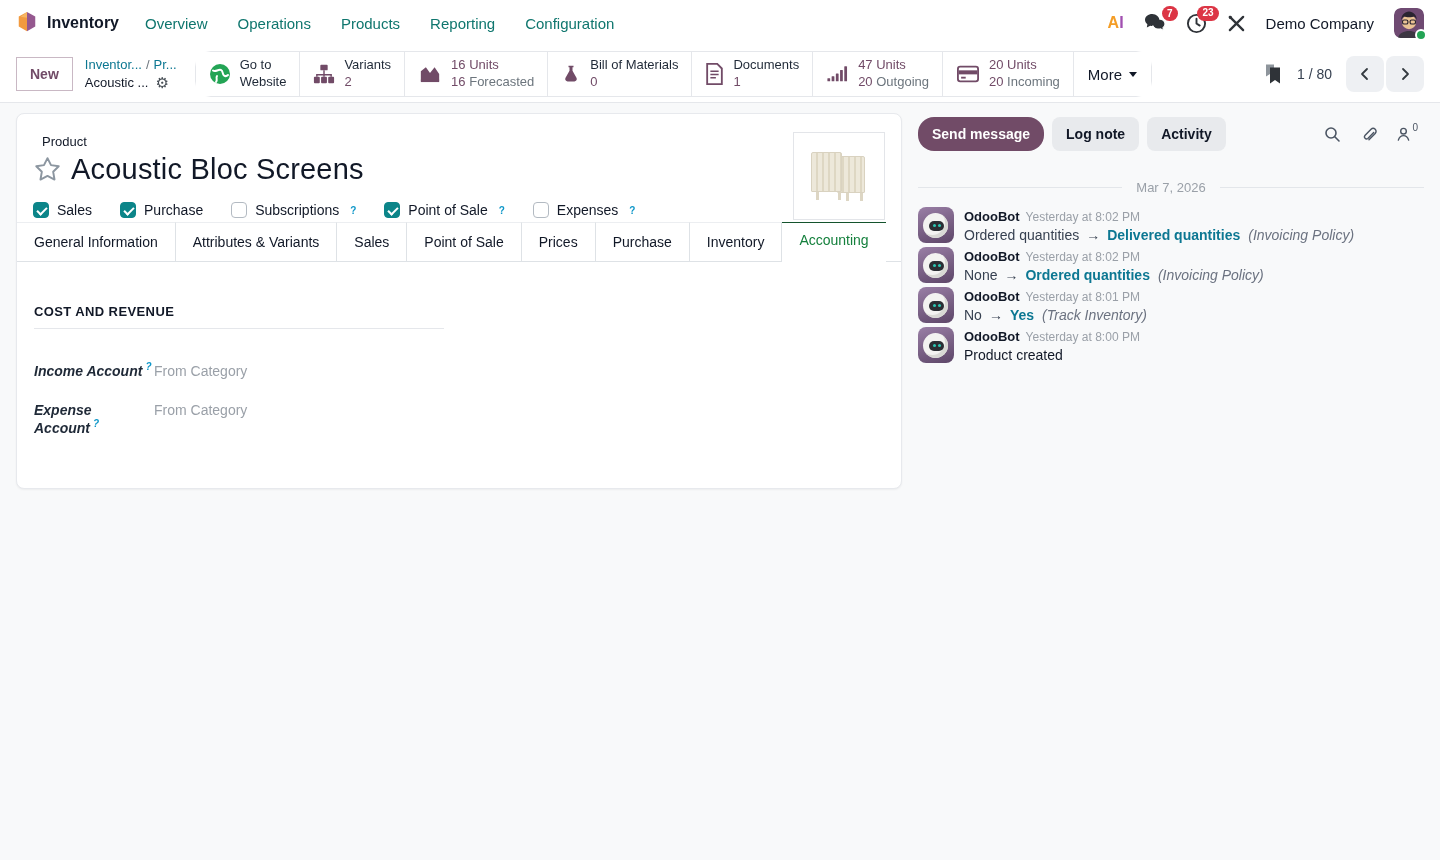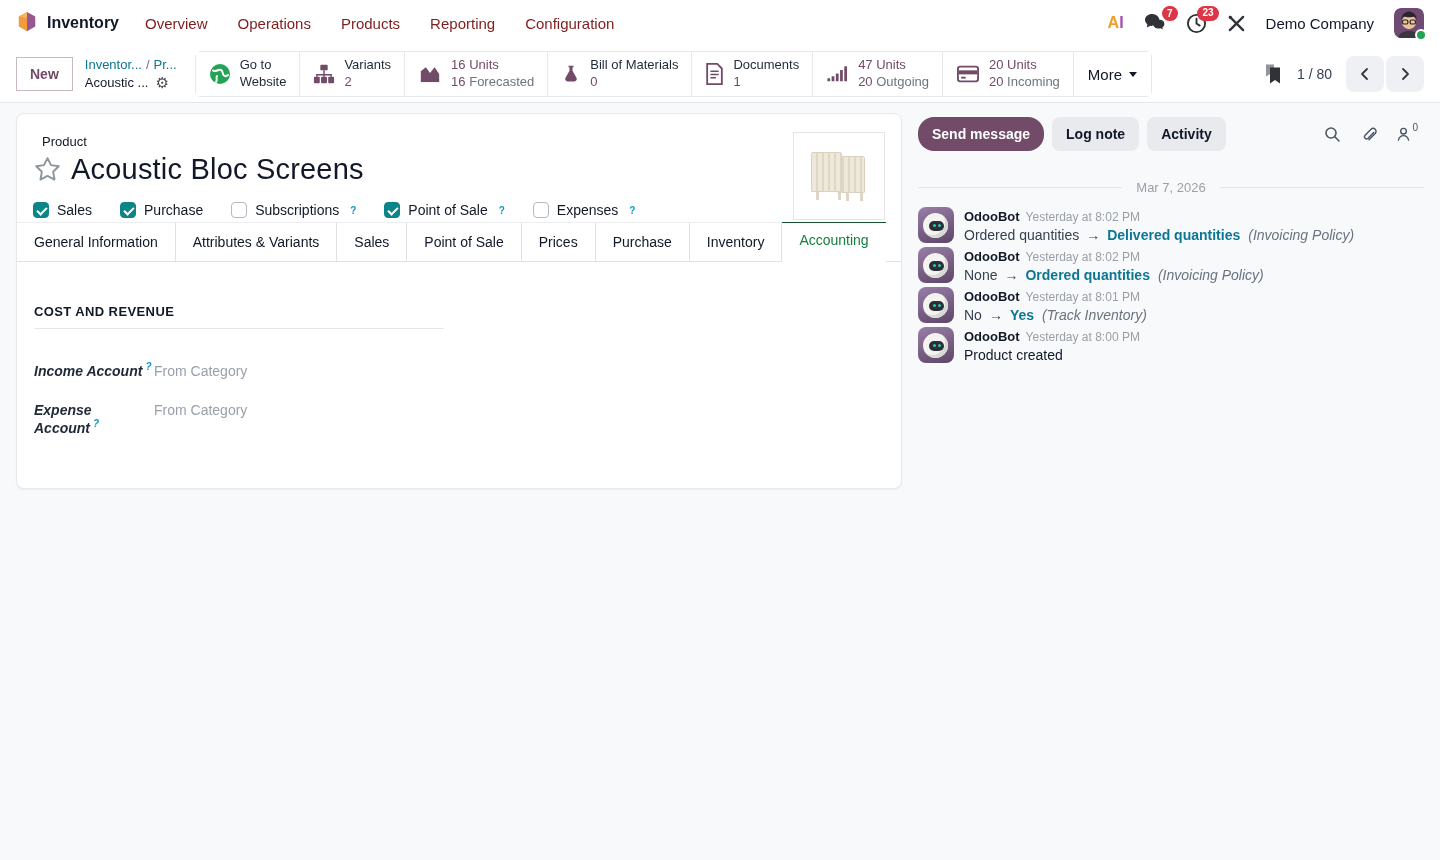--- a/index.html
+++ b/index.html
@@ -4,21 +4,21 @@
 <style>
   * { margin:0; padding:0; box-sizing:border-box; }
   html,body { width:1440px; height:860px; overflow:hidden; background:#fff;
     font-family:"Liberation Sans", sans-serif; color:#1f2937; font-size:14px; }
 
   
   .navbar { height:46px; display:flex; align-items:center; padding:0 16px; background:#fff; }
   .brand { display:flex; align-items:center; gap:9px; margin-right:26px; cursor:pointer; }
   .brand-name { font-weight:700; font-size:16px; color:#111827; }
   .nav-menus { display:flex; gap:30px; }
-  .nav-menu { font-size:15px; color:#7f1d1d; cursor:pointer; }
+  .nav-menu { font-size:15px; color:#0f766e; cursor:pointer; }
   .systray { margin-left:auto; display:flex; align-items:center; gap:20px; }
   .tray-icon { position:relative; display:flex; align-items:center; cursor:pointer; }
   .badge { position:absolute; top:-7px; right:-12px; background:#dc3545; color:#fff;
     font-size:10px; font-weight:700; padding:1.5px 5px; border-radius:9px; line-height:1.2; }
   .ai-a { color:#f49d26; font-weight:700; font-size:16px; }
   .ai-i { color:#a14fb0; font-weight:700; font-size:16px; }
   .company-name { font-size:15px; color:#111827; }
   .user-avatar { position:relative; width:30px; height:30px; border-radius:7px; overflow:visible; cursor:pointer; }
   .user-avatar svg { border-radius:7px; display:block; }
   .status-dot { position:absolute; right:-3px; bottom:-3px; width:12px; height:12px;
@@ -28,21 +28,21 @@
   .control-panel { height:57px; display:flex; align-items:center; padding:0 16px;
     background:#fff; border-bottom:1px solid #e5e7eb; gap:12px; }
   .btn-new { background:#fff; border:1px solid #c9b8c4; color:#714B67; font-weight:700;
     font-size:14px; padding:8px 13px; border-radius:0; cursor:pointer; font-family:inherit; }
   .breadcrumb { font-size:13px; line-height:1.35; white-space:nowrap; }
   .bc-link { color:#0c7792; cursor:pointer; }
   .bc-sep { color:#6c757d; margin:0 4px; }
   .bc-record { color:#111827; display:flex; align-items:center; gap:7px; }
   .gear-glyph { font-size:15px; color:#495057; cursor:pointer; line-height:1; }
 
-  .stat-strip { display:flex; align-items:stretch; border:1px solid #e5e7eb; border-radius:6px;
+  .stat-strip { display:flex; align-items:stretch; border:1px solid #e5e7eb; border-radius:16px;
     margin-left:6px; background:#fff; }
   .stat-btn { display:flex; align-items:center; gap:9px; padding:5px 13px;
     border-right:1px solid #e5e7eb; cursor:pointer; background:#fff; }
   .stat-btn:last-child { border-right:none; }
   .stat-text { display:flex; flex-direction:column; font-size:13px; line-height:1.3; }
   .t-dark { color:#1f2937; }
   .t-purple { color:#714B67; }
   .t-gray { color:#6c757d; }
   .more-btn { display:flex; align-items:center; gap:7px; padding:5px 14px; font-size:15px;
     color:#111827; cursor:pointer; }

